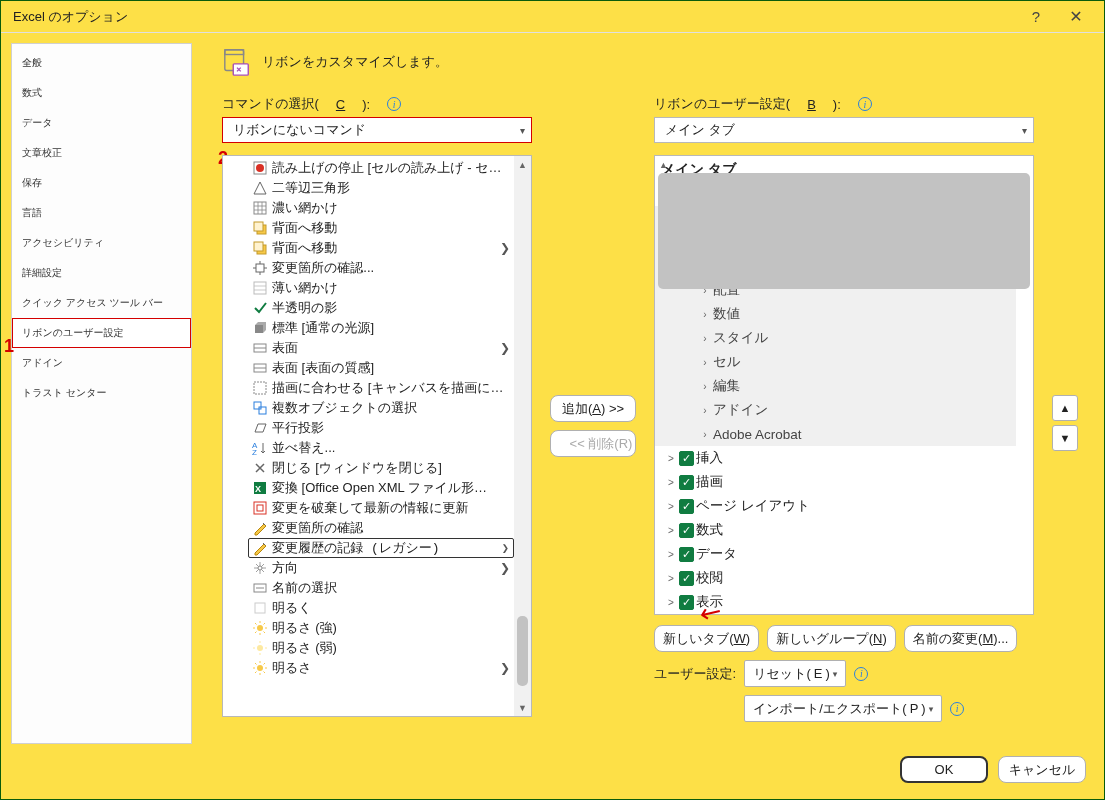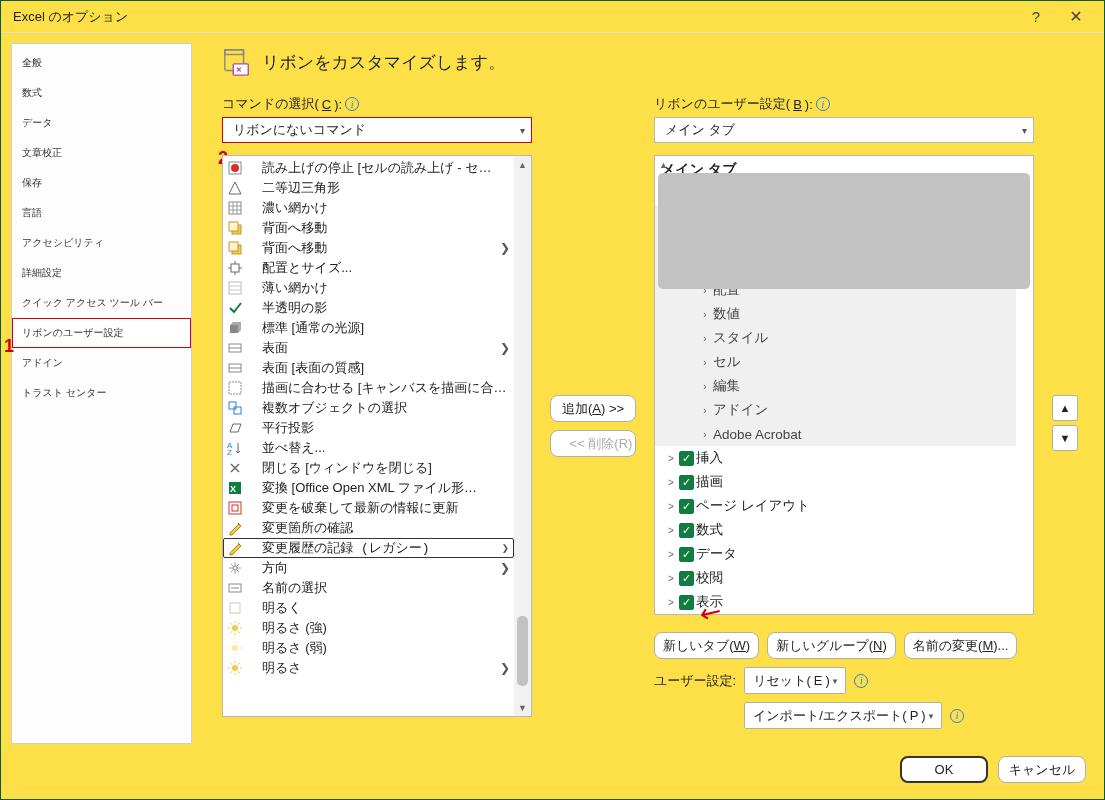--- a/index.html
+++ b/index.html
@@ -102,21 +102,21 @@
   }
   .col-left { width: 310px; }
   .col-mid { width: 86px; padding-top: 300px; display:flex; flex-direction:column; gap:8px; }
   .col-right { width: 380px; }
   .col-updown { width: 36px; padding-top: 300px; display:flex; flex-direction:column; gap:4px;}
   .lbl {
     font-size: 13px;
     margin-bottom: 4px;
     display: flex;
     align-items: center;
-    gap: 3px;
+    gap: 17px;
   }
   .lbl .u { text-decoration: underline; }
   .info-icon {
     display:inline-flex; width:14px; height:14px; border-radius:50%;
     border:1px solid #2a7fde; color:#2a7fde;
     align-items:center; justify-content:center; font-size:10px; font-style:italic;
     font-family: Georgia, serif;
   }
   .combo {
     border: 1px solid #b8b8b8;
@@ -148,25 +148,26 @@
   }
   .scroll .thumb-r {
     position:absolute; left:3px; right:3px; top: 17px; height: 116px;
     background:#c2c2c2; border-radius:5px;
   }
   .listbox .items {
     position:absolute; left:0; right:17px; top:0; bottom:0;
     padding: 2px 0;
   }
   .li {
-    display:flex; align-items:center; gap:19px;
+    display:flex; align-items:center; gap:4px;
     height: 20px; padding: 0 4px;
     font-size: 13px;
     white-space: nowrap; overflow:hidden; text-overflow:ellipsis;
     position:relative;
+    margin-left:25px;
   }
   .li .ico { width:16px; height:16px; flex-shrink:0; display:flex;align-items:center;justify-content:center; }
   .li .sub { position:absolute; right:4px; color:#555; font-size:12px;}
   .li.sel { border:1px solid #333; border-radius:2px; height:20px; padding:0 3px;font-family:Liberation Mono, monospace;}
   .li .txt { flex:1; overflow:hidden; text-overflow:ellipsis; }
   .treebox {
     border:1px solid #b8b8b8;
     height: 460px;
     overflow:hidden;
     position:relative;
@@ -196,21 +197,21 @@
   }
   .btn {
     border:1px solid #b0b0b0; background:#fff;
     height:27px; border-radius:8px;
     display:flex; align-items:center; justify-content:center;
     font-size:13px; padding:0 8px;
     white-space: nowrap;
   }
   .btn.disabled { color:#aaa;padding-left:24px; }
   .btn .u { text-decoration:underline; }
-  .btn-row { display:flex; gap:8px; margin-top:17px; align-items:center;}
+  .btn-row { display:flex; gap:8px; margin-top:10px; align-items:center;}
   .sq-btn {
     width:26px; height:26px; border:1px solid #b0b0b0; border-radius:3px;
     display:flex; align-items:center; justify-content:center; font-size:11px;
     background:#fff;
   }
   .footer {
     display:flex; justify-content:flex-end; gap:10px;
     padding: 12px 18px 16px 0;
   }
   .footer .btn { width:88px; }
@@ -264,21 +265,21 @@
     <div class="main">
       <div class="hdr">
         <div class="hdr-icon">
           <svg viewBox="0 0 32 32">
               <rect x="3" y="3" width="20" height="22" fill="none" stroke="#888" stroke-width="1.5" rx="2"></rect>
               <rect x="3" y="3" width="20" height="5" fill="none" stroke="#888" stroke-width="1.5"></rect>
               <rect x="12" y="18" width="16" height="12" fill="#fff" stroke="#a84fb8" stroke-width="1.5" rx="1"></rect>
               <path d="M16 22 l4 4 M20 22 l-4 4" stroke="#a84fb8" stroke-width="1.5"></path>
             </svg>
         </div>
-        <div style="font-size:17px;">リボンをカスタマイズします。</div>
+        <div style="font-size:13px;">リボンをカスタマイズします。</div>
       </div>
 
       <div class="cols">
 
         <div class="col col-left">
           <div class="lbl">
             <span>コマンドの選択(</span>
               <span class="u">C</span>
               <span>):</span>
             <span class="info-icon">i</span>
@@ -334,21 +335,21 @@
                   <span class="txt">背面へ移動</span>
                   <span class="sub">❯</span>
                 </div>
                 <div class="li">
                   <span class="ico">
                     <svg width="16" height="16">
                       <rect x="4" y="4" width="8" height="8" fill="none" stroke="#666"></rect>
                       <path d="M1 8h3M12 8h3M8 1v3M8 12v3" stroke="#666"></path>
                     </svg>
                   </span>
-                  <span class="txt">配置とサイズ...</span>
+                  <span class="txt">変更箇所の確認...</span>
                 </div>
                 <div class="li">
                   <span class="ico">
                     <svg width="16" height="16">
                       <rect x="2" y="2" width="12" height="12" fill="none" stroke="#bbb"></rect>
                       <path d="M2 6h12M2 10h12" stroke="#bbb" stroke-width="0.8"></path>
                     </svg>
                   </span>
                   <span class="txt">薄い網かけ</span>
                 </div>

